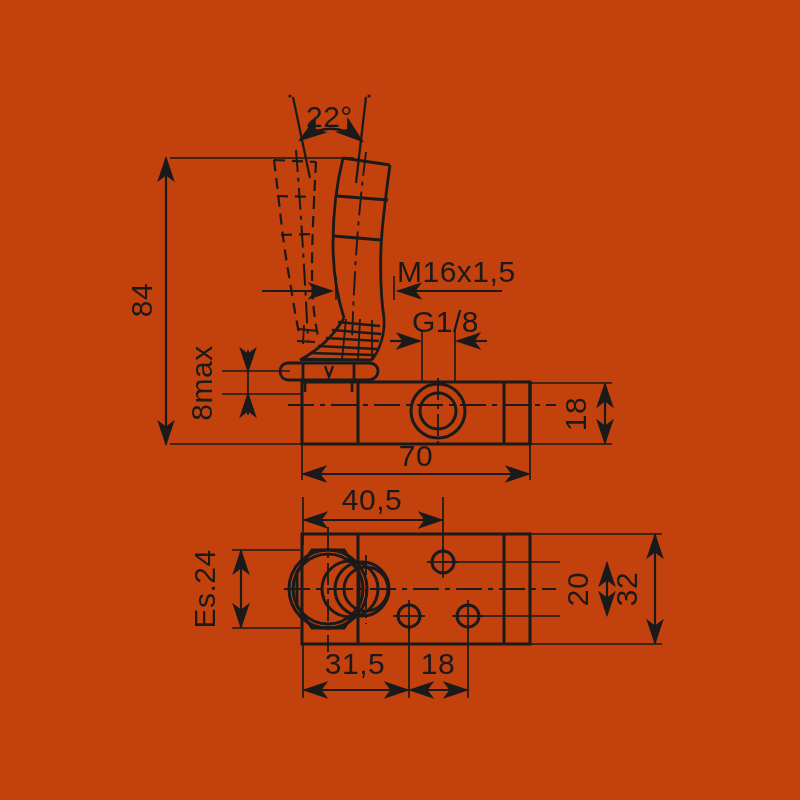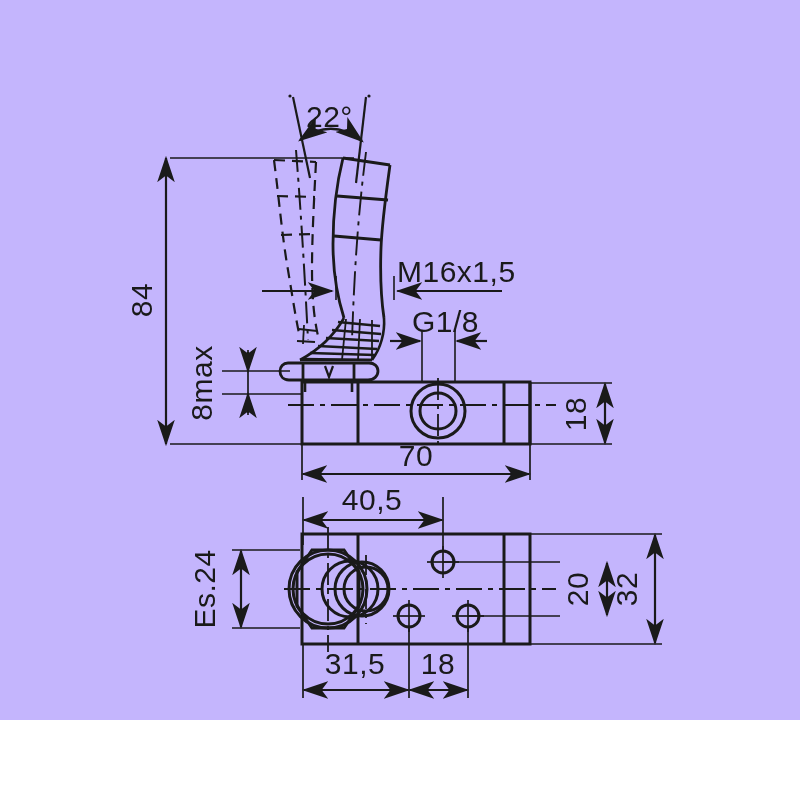--- a/index.html
+++ b/index.html
@@ -3,22 +3,22 @@
 <meta charset="utf-8">
 <style>
   html, body {
     margin: 0;
     padding: 0;
     background: #ffffff;
   }
   #root {
     position: relative;
     width: 800px;
-    height: 720px;
-    background: #c4b5fd;
+    height: 800px;
+    background: #c2410c;
     font-family: "Liberation Sans", sans-serif;
     overflow: hidden;
   }
   #drawing {
     position: absolute;
     left: 0;
     top: 0;
     width: 800px;
     height: 800px;
   }

